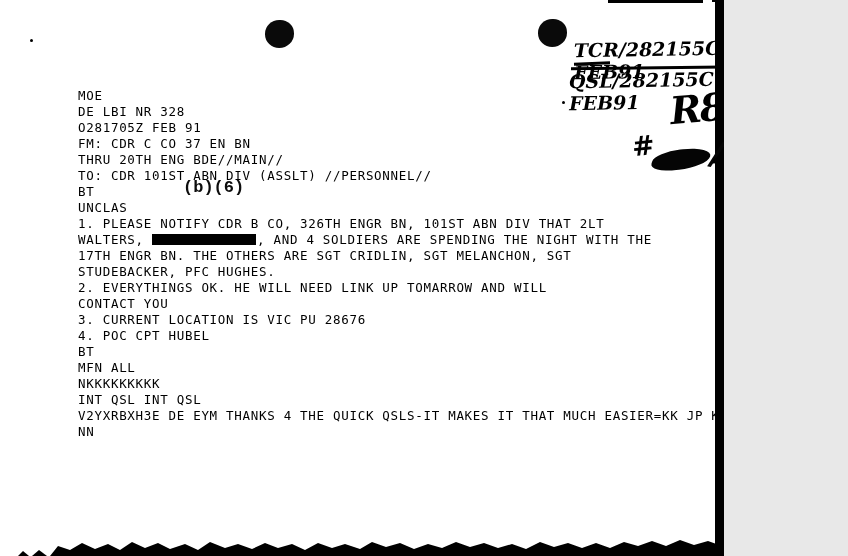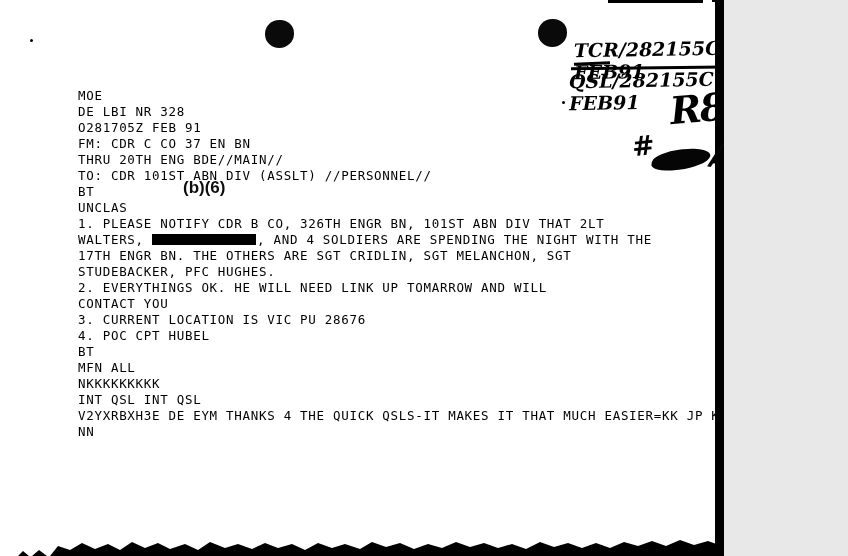--- a/index.html
+++ b/index.html
@@ -21,21 +21,21 @@
     font-size:12.5px;line-height:16px;letter-spacing:0.7px;
     color:#1b1b1b;white-space:pre;
     filter:contrast(1.5) blur(0.2px);
   }
   .msg-line{height:16px;}
   .redaction{display:inline-block;width:104px;height:11px;background:#000;vertical-align:-1px;margin-right:1px;}
 
   
   .foia{
     position:absolute;left:183px;top:178px;
-    font-family:Liberation Sans, sans-serif;font-weight:bold;font-size:17px;color:#0d0d0d;
+    font-family:Liberation Mono, monospace;font-weight:bold;font-size:17px;color:#0d0d0d;
   }
 
   
   .hw{position:absolute;font-family:"DejaVu Serif", serif;font-style:italic;font-weight:bold;color:#000;}
   .hw-tcr{left:574px;top:38px;font-size:19px;transform:rotate(-1deg);}
   .hw-qsl{left:569px;top:69px;font-size:19px;transform:rotate(-1deg);}
   .hw-underline-short{position:absolute;left:574px;top:62px;width:36px;height:3px;background:#000;transform:rotate(-2deg);}
   .hw-underline-long{position:absolute;left:571px;top:66px;width:233px;height:3px;background:#000;transform:rotate(-0.6deg);}
   .hw-r8{left:670px;top:86px;font-size:38px;transform:rotate(-5deg);letter-spacing:-2px;}
   .hw-hash{left:632px;top:130px;font-size:27px;transform:rotate(-6deg);}

